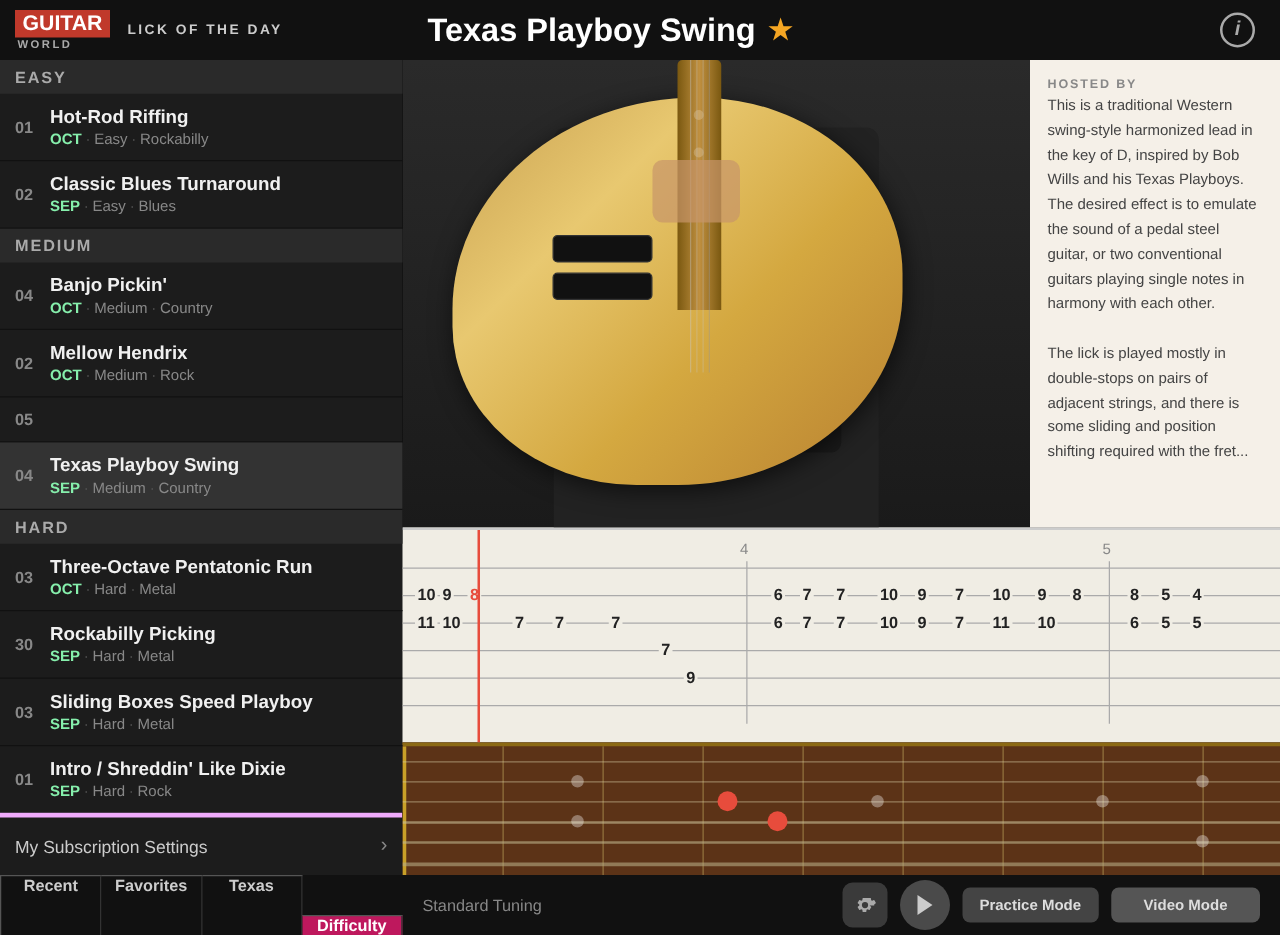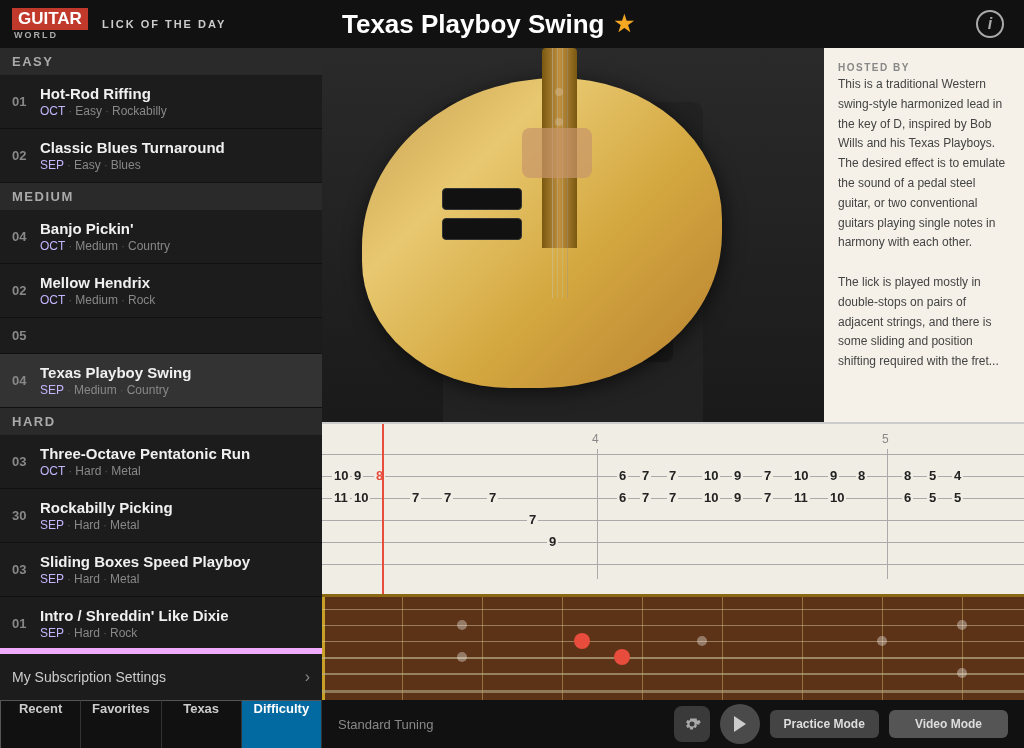--- a/index.html
+++ b/index.html
@@ -18,43 +18,43 @@
 
     
     .sidebar { width: 322px; min-width: 322px; background: #1c1c1c; display: flex; flex-direction: column; overflow-y: auto; }
     .section-header { background: #2a2a2a; color: #aaa; font-size: 13px; font-weight: 700; letter-spacing: 1.5px; padding: 6px 12px; text-transform: uppercase; }
     .list-item { display: flex; align-items: center; padding: 10px 12px; cursor: pointer; border-bottom: 1px solid #111; }
     .list-item.active { background: #333; }
     .item-num { color: #888; font-size: 13px; font-weight: 600; width: 28px; min-width: 28px; }
     .item-info { flex: 1; }
     .item-title { color: #f0f0f0; font-size: 15px; font-weight: 600; }
     .item-meta { color: #888; font-size: 12px; margin-top: 2px; }
-    .item-meta span.month { color: #c4b5fd; font-weight: 400; }
+    .item-meta span.month { color: #86efac; font-weight: 700; }
     .item-meta span.difficulty { color: #888; }
     .item-meta span.genre { color: #888; }
     .item-meta span.dot { color: #555; margin: 0 3px; }
 
     
-    .subscription-item { display: flex; align-items: center; justify-content: space-between; padding: 14px 12px; border-top: 6px solid #f0abfc; margin-top: auto; cursor: pointer; gap: 25px; }
+    .subscription-item { display: flex; align-items: center; justify-content: space-between; padding: 14px 12px; border-top: 4px solid #f0abfc; margin-top: auto; cursor: pointer; gap: 25px; }
     .subscription-label { color: #ccc; font-size: 14px; }
     .chevron { color: #888; font-size: 16px; }
 
     
     .right-panel { flex: 1; display: flex; flex-direction: column; background: #222; }
     .content-area { display: flex; height: 390px; }
     .video-area { flex: 1; background: #000; position: relative; overflow: hidden; }
 
     .info-panel { width: 200px; min-width: 200px; background: #f5f0e8; padding: 14px; overflow-y: auto; }
 
     
     .bottom-toolbar { height: 48px; background: #111; display: flex; align-items: center; gap: 0; }
     .toolbar-tabs { display: flex; width: 322px; min-width: 322px; height: 100%; }
     .toolbar-tab { flex: 1; display: flex; justify-content: center; color: #ccc; font-size: 13px; font-weight: 600; cursor: pointer; border-right: 1px solid #333; border-top: 1px solid #555; }
     .toolbar-tab:first-child { border-left: 1px solid #555; }
-    .toolbar-tab.active { background: #0369a1; color: white; }
+    .toolbar-tab.active { background: #be185d; color: white; margin-top: 32px; }
     .toolbar-right { flex: 1; display: flex; align-items: center; justify-content: space-between; padding: 0 16px; }
 
     .sidebar-scroll { flex: 1; overflow-y: auto; }
     .sidebar-scroll::-webkit-scrollbar { width: 4px; }
     .sidebar-scroll::-webkit-scrollbar-track { background: #1a1a1a; }
     .sidebar-scroll::-webkit-scrollbar-thumb { background: #444; }
   </style>
 </head>
 <body>
 

